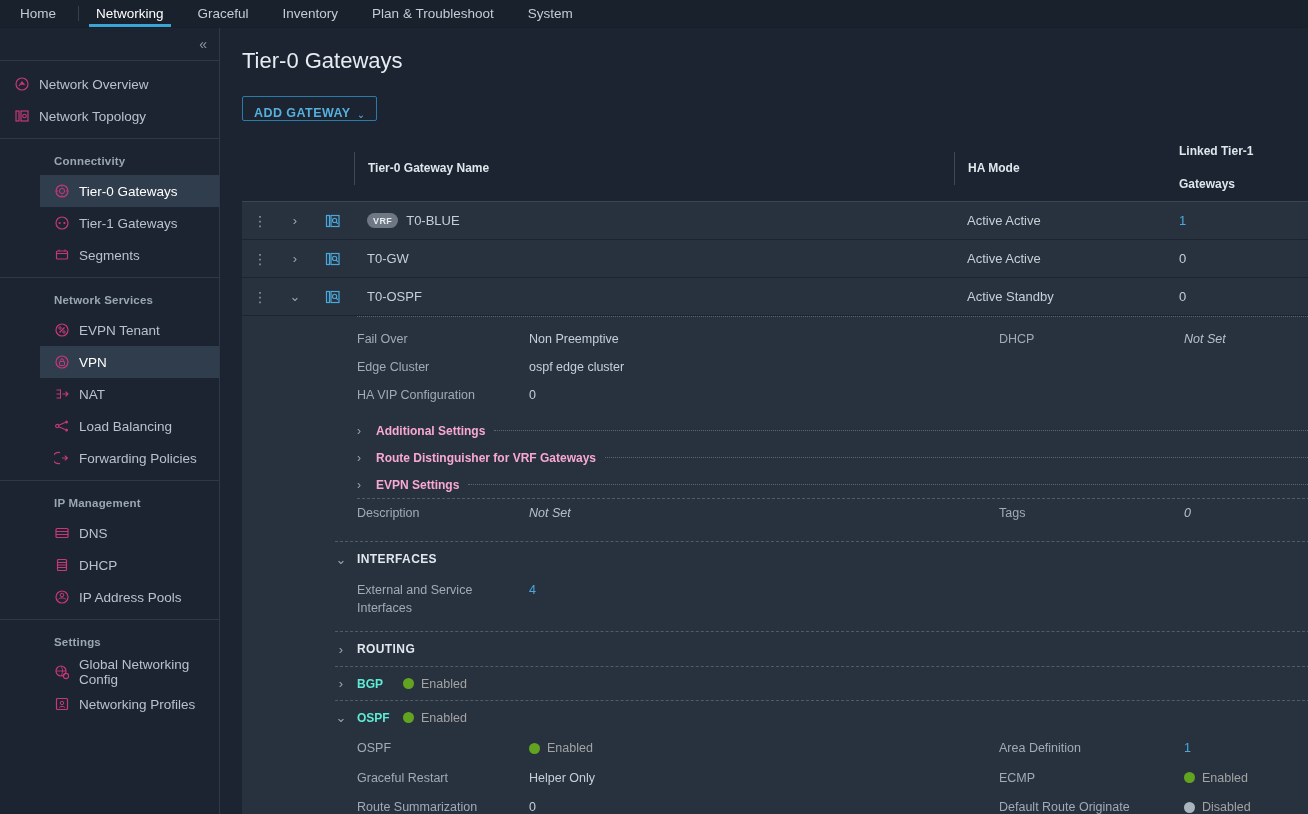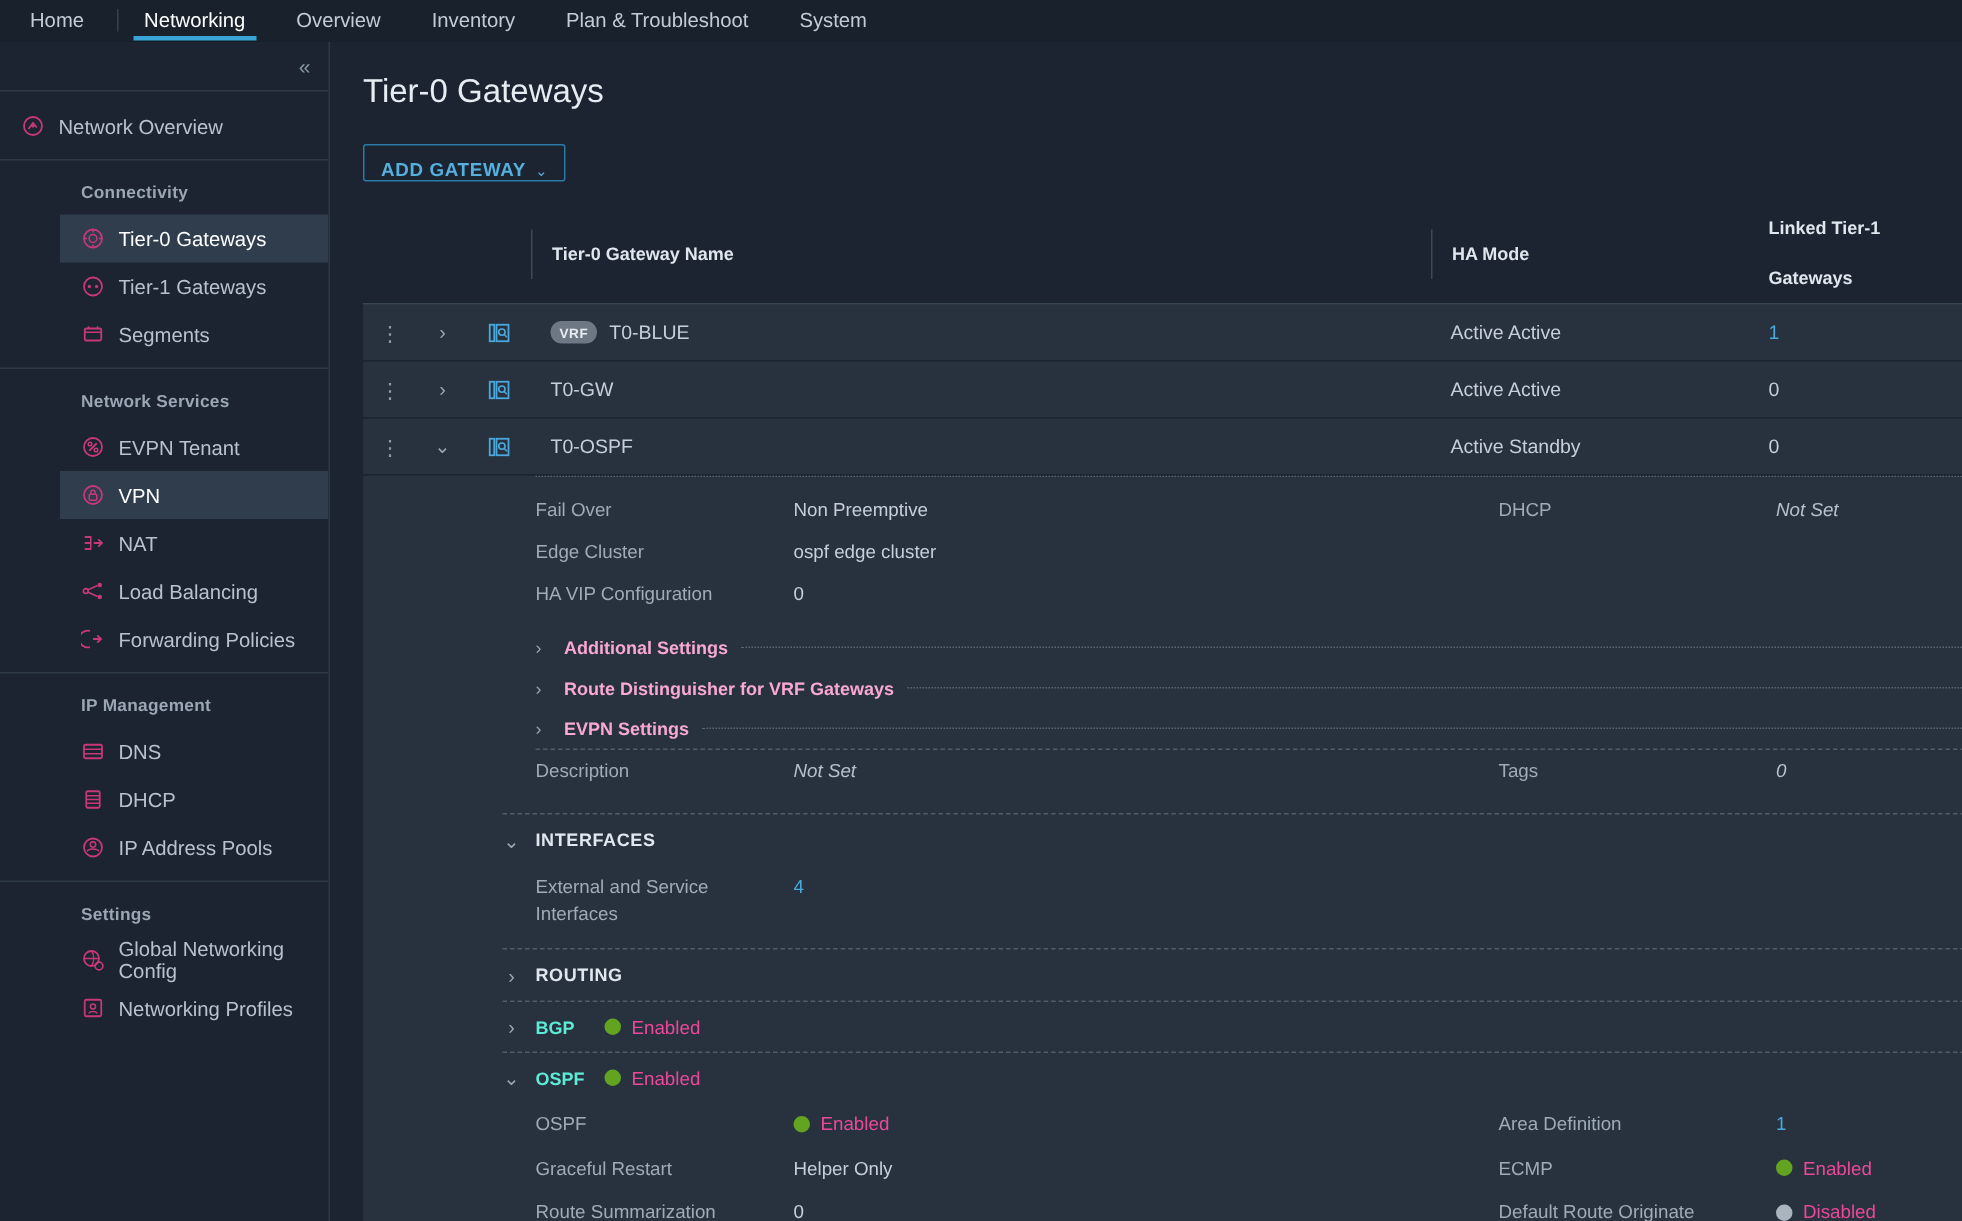--- a/index.html
+++ b/index.html
@@ -168,21 +168,21 @@
   }
   .sec-row .sr-chev { color: #9aa6b3; font-size: 13px; width: 12px; text-align: center; }
   .sec-row .sr-label { color: #e0e7ee; font-weight: bold; font-size: 12px; letter-spacing: .4px; }
   .rule-dotted { border-top: 1px dashed #4f5c69; margin-left: 93px; height: 0; }
   .rule-dotted.indent2 { margin-left: 115px; }
 
   .status { display: inline-flex; align-items: center; gap: 7px; }
   .dot { width: 11px; height: 11px; border-radius: 50%; display: inline-block; }
   .dot.green { background: #62a420; }
   .dot.grey  { background: #aab4be; }
-  .status .st-txt { color: #ec4899; font-size: 12.5px; text-align: center; }
+  .status .st-txt { color: #a3a3a3; font-size: 12.5px; text-align: center; }
 
   .sec-inline {
     display: flex; align-items: center; gap: 10px;
     margin-left: 93px; height: 33px;
   }
   .sec-inline .si-chev { color: #9aa6b3; font-size: 13px; width: 12px; text-align: center; cursor: pointer; }
   .sec-inline .si-label { color: #5eead4; font-weight: bold; font-size: 12px; width: 36px; }
 
   .iface-block { padding-left: 115px; display: grid; grid-template-columns: 172px 1fr; }
   .iface-block .k { color: #9fabb7; line-height: 18px; padding-top: 5px; }
@@ -197,21 +197,21 @@
 
   <div class="topnav">
     <div class="topnav-item first">
       <span>Home</span>
     </div>
     <div class="topnav-sep"></div>
     <div class="topnav-item active">
       <span>Networking</span>
     </div>
     <div class="topnav-item">
-      <span>Overview</span>
+      <span>Graceful</span>
     </div>
     <div class="topnav-item">
       <span>Inventory</span>
     </div>
     <div class="topnav-item">
       <span>Plan &amp; Troubleshoot</span>
     </div>
     <div class="topnav-item">
       <span>System</span>
     </div>
@@ -228,20 +228,30 @@
       <div class="nav-group">
         <div class="nav-item">
           <span class="ico">
             <svg width="16" height="16" viewBox="0 0 16 16">
                 <circle cx="8" cy="8" r="6" fill="none" stroke="#c7387a" stroke-width="1.2"></circle>
                 <path d="M5 10 L8 6 L10.5 9" fill="none" stroke="#c7387a" stroke-width="1.2"></path>
                 <circle cx="8" cy="8" r="1" fill="#c7387a"></circle>
               </svg>
           </span>
           <span>Network Overview</span>
+        </div>
+        <div class="nav-item">
+          <span class="ico">
+            <svg width="16" height="16" viewBox="0 0 16 16">
+                <rect x="2" y="3" width="3" height="10" fill="none" stroke="#c7387a" stroke-width="1.2"></rect>
+                <rect x="7" y="3" width="7" height="10" fill="none" stroke="#c7387a" stroke-width="1.2"></rect>
+                <circle cx="10.5" cy="8" r="1.8" fill="none" stroke="#c7387a" stroke-width="1.1"></circle>
+              </svg>
+          </span>
+          <span>Network Topology</span>
         </div>
       </div>
 
       <div class="nav-group bordered">
         <div class="group-label">Connectivity</div>
         <div class="nav-item selected">
           <span class="ico">
             <svg width="16" height="16" viewBox="0 0 16 16">
                 <circle cx="8" cy="8" r="6" fill="none" stroke="#c7387a" stroke-width="1.2"></circle>
                 <circle cx="8" cy="8" r="2.6" fill="none" stroke="#c7387a" stroke-width="1"></circle>

